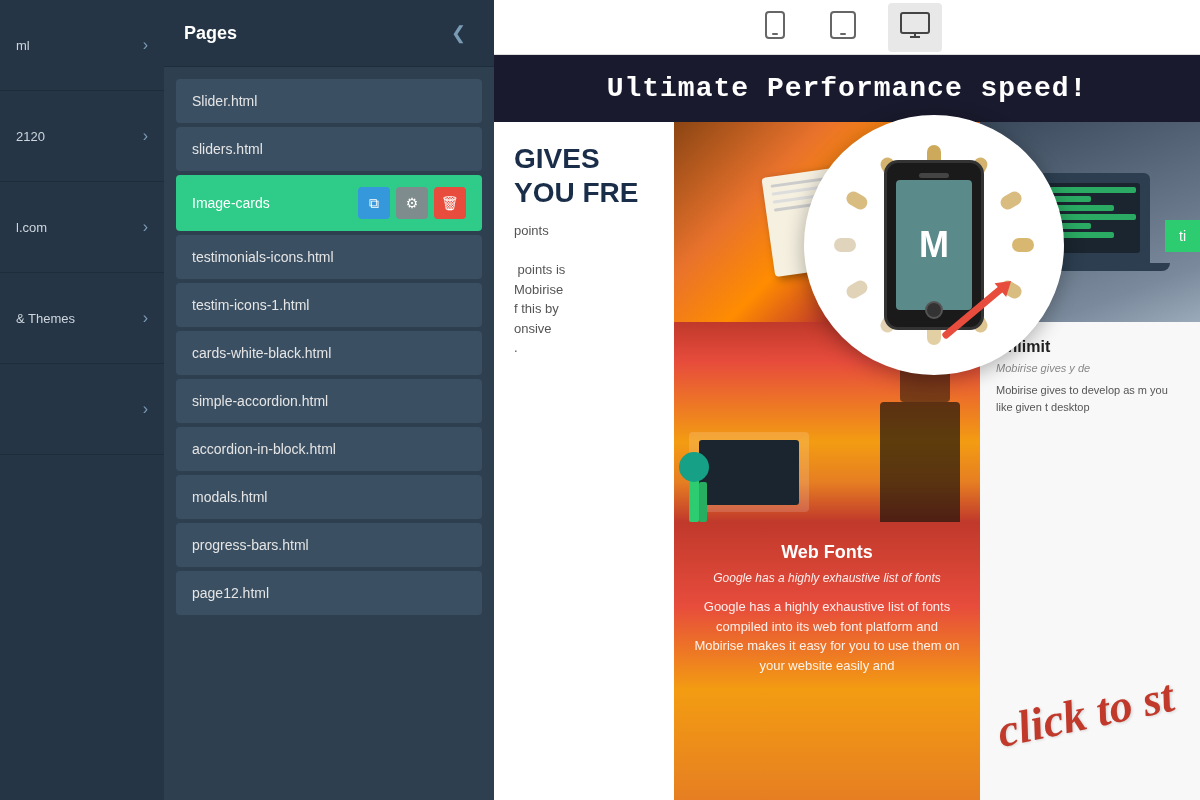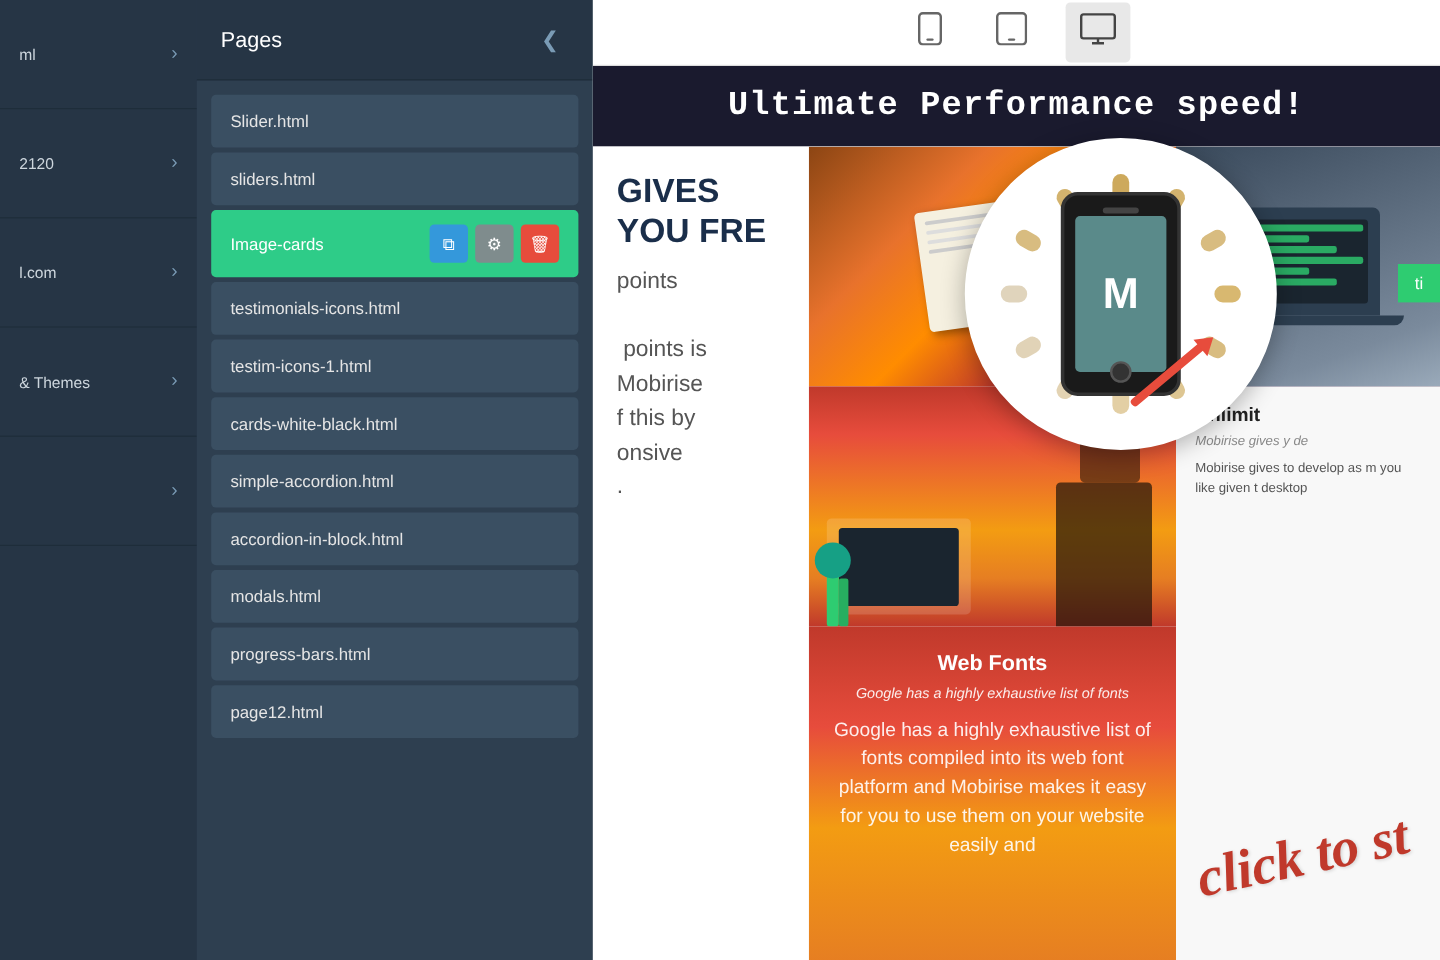--- a/index.html
+++ b/index.html
@@ -43,21 +43,21 @@
       display: flex;
       align-items: center;
       justify-content: space-between;
       padding: 18px 20px;
       background: #263545;
       border-bottom: 1px solid #1e2d3a;
     }
     .pages-title {
       color: #ffffff;
       font-size: 18px;
-      font-weight: 400;
+      font-weight: 700;
     }
     .pages-close-btn {
       color: #7a9bb5;
       font-size: 18px;
       cursor: pointer;
       background: none;
       border: none;
       padding: 4px 8px;
     }
     .pages-list {
@@ -186,21 +186,21 @@
       flex-shrink: 0;
       overflow: hidden;
     }
     .preview-heading {
       font-size: 28px;
       font-weight: bold;
       color: #1a2e4a;
       line-height: 1.2;
     }
     .preview-subtext {
-      font-size: 19px;
+      font-size: 13px;
       color: #555;
       margin-top: 12px;
       line-height: 1.5;
     }
 
     
     .preview-middle {
       flex: 1;
       display: flex;
       flex-direction: column;
@@ -233,21 +233,21 @@
       font-weight: bold;
       margin-bottom: 8px;
     }
     .preview-card-subtitle {
       font-size: 12px;
       font-style: italic;
       margin-bottom: 12px;
       opacity: 0.9;
     }
     .preview-card-text {
-      font-size: 16px;
+      font-size: 13px;
       line-height: 1.5;
       opacity: 0.9;
     }
 
     
     .preview-right {
       width: 220px;
       flex-shrink: 0;
       display: flex;
       flex-direction: column;

